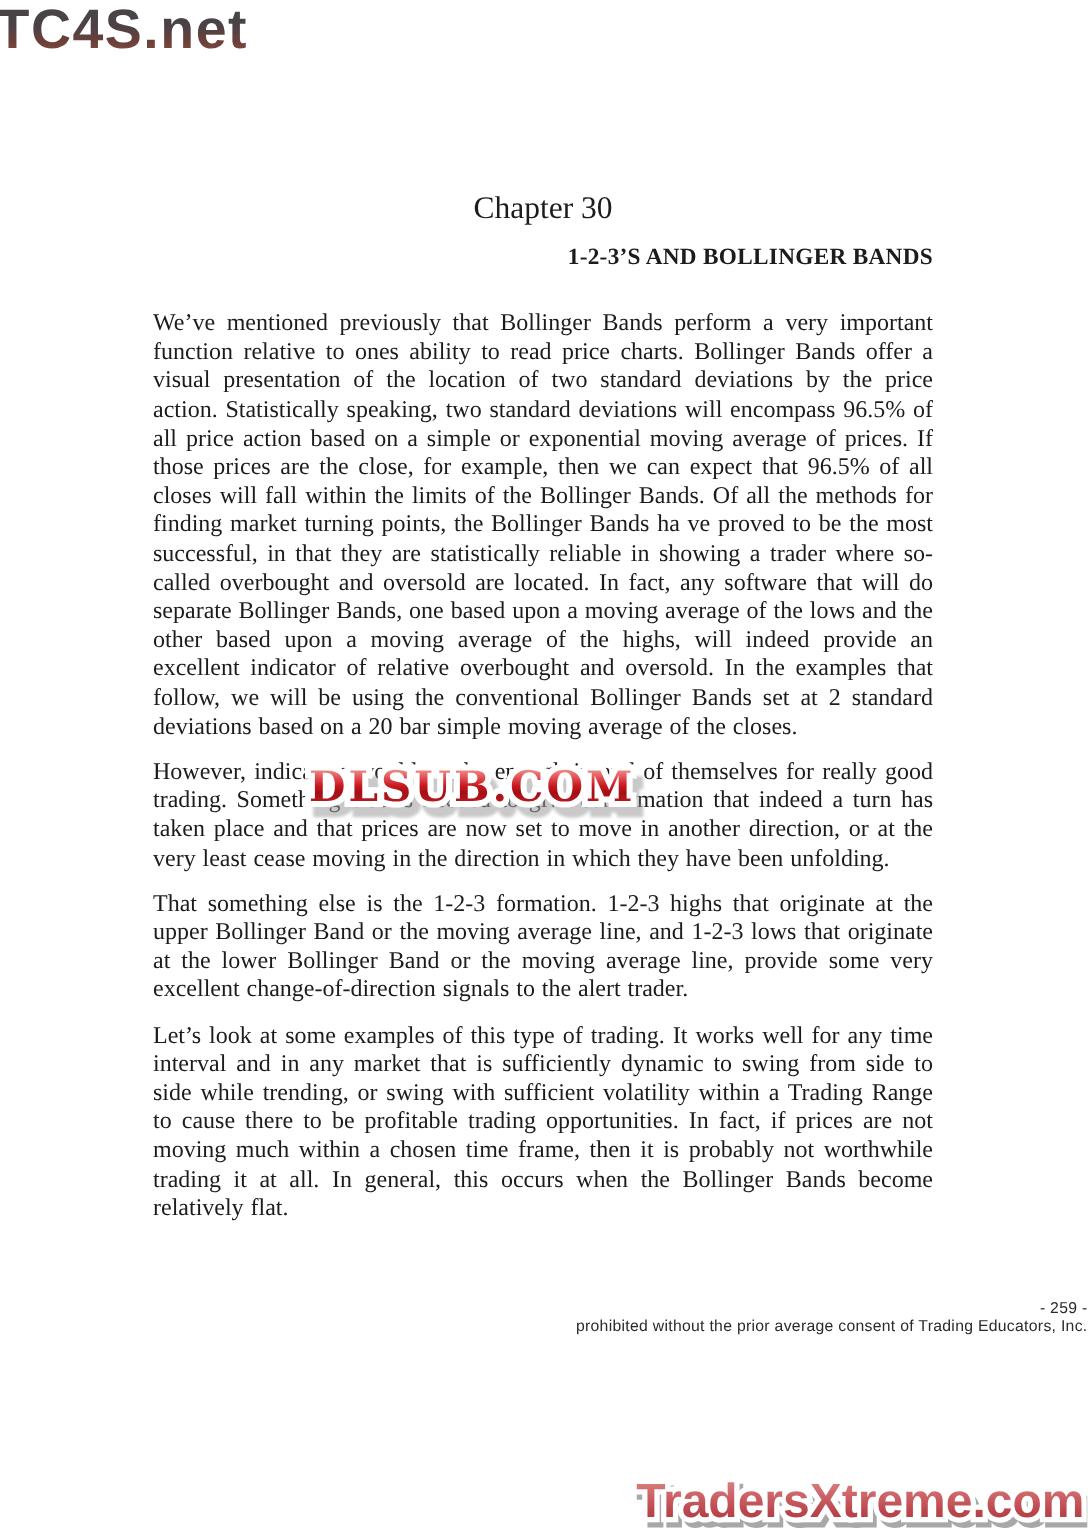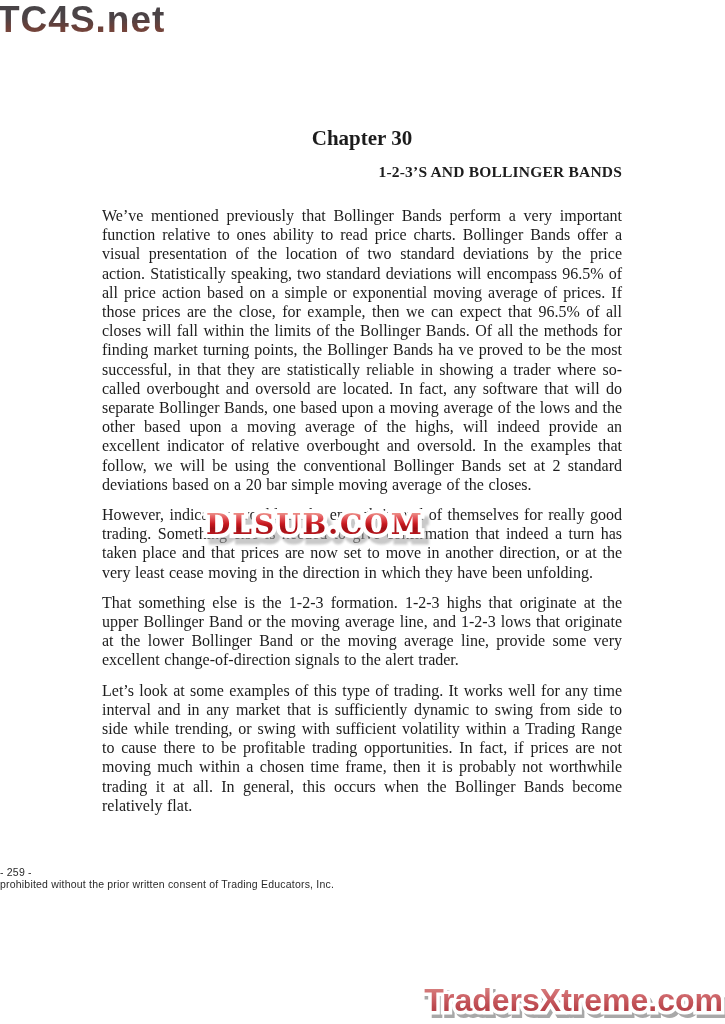--- a/index.html
+++ b/index.html
@@ -37,21 +37,21 @@
   .content {
     position: absolute;
     left: 102px;
     top: 126px;
     width: 520px;
     color: #1c1c1c;
   }
   .chapter-heading {
     margin: 0 0 13px 0;
     font-size: 21px;
-    font-weight: 700;
+    font-weight: 400;
     text-align: center;
     line-height: 24px;
   }
   .chapter-title {
     margin: 0 0 26px 0;
     font-size: 15.5px;
     font-weight: 700;
     text-align: right;
     line-height: 17px;
     letter-spacing: 0.2px;
@@ -97,21 +97,21 @@
     background-clip: text;
     -webkit-text-fill-color: transparent;
   }
 
   
   .footer {
     position: absolute;
     top: 867px;
     left: 0;
     width: 725px;
-    text-align: left;
+    text-align: right;
     font-family: "Liberation Sans", sans-serif;
     font-size: 10.5px;
     line-height: 11.6px;
     color: #2a2a2a;
     letter-spacing: 0.2px;
   }
 
   
   .logo-tx {
     position: absolute;
@@ -166,21 +166,21 @@
       </div>
     </div>
 
     <p>That something else is the 1-2-3 formation.  1-2-3 highs that originate at the upper Bollinger Band or the moving average line, and 1-2-3 lows that originate at the lower Bollinger Band or the moving average line, provide some very excellent change-of-direction signals to the alert trader.</p>
     <p>Let’s look at some examples of this type of trading.  It works well for any time interval and in any market that is sufficiently dynamic to swing from side to side while trending, or swing with sufficient volatility within a Trading Range to cause there to be profitable trading opportunities.  In fact, if prices are not moving much within a chosen time frame, then it is probably not worthwhile trading it at all.  In general, this occurs when the Bollinger Bands become relatively flat.</p>
   </div>
 
   
   <div class="footer">
     <div>- 259 -</div>
-    <div>prohibited without the prior written consent of Trading Educators, Inc.</div>
+    <div>prohibited without the prior average consent of Trading Educators, Inc.</div>
   </div>
 
   
   <div class="logo-tx layered">
     <span class="lyr sh">TradersXtreme.com</span>
     <span class="lyr ol">TradersXtreme.com</span>
     <span class="top-fill">TradersXtreme.com</span>
   </div>
 
 </div>

